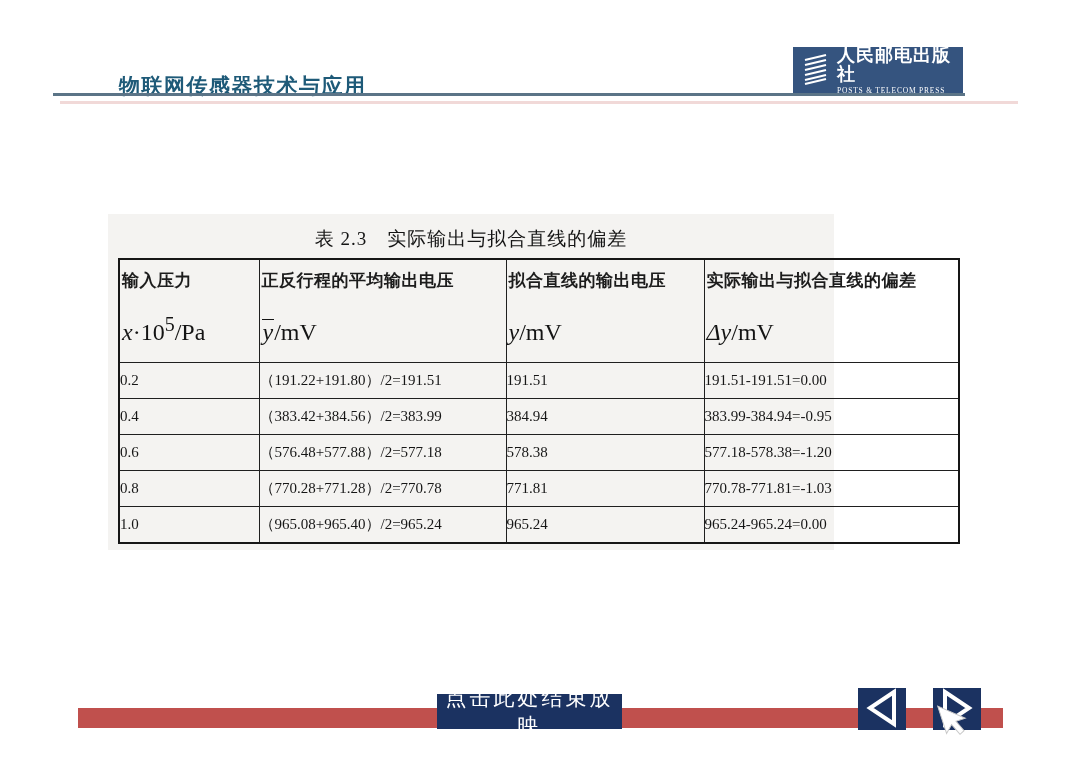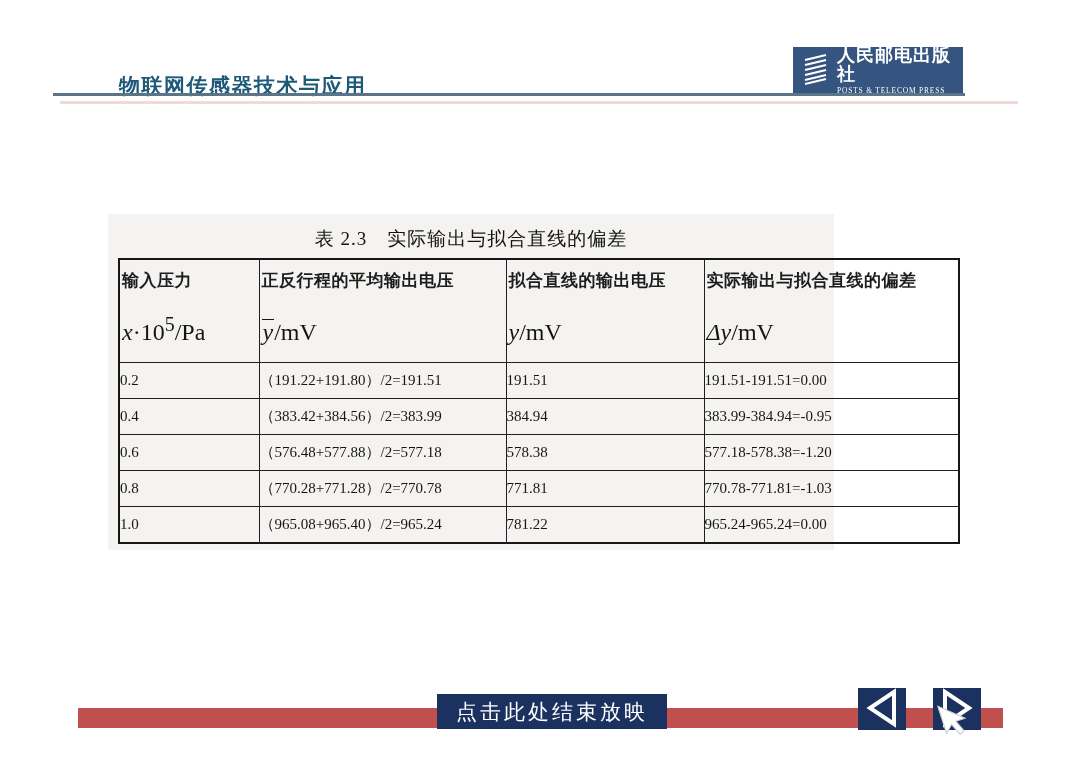--- a/index.html
+++ b/index.html
@@ -53,21 +53,21 @@
   .hdr-title { font-family:"Liberation Sans", sans-serif; font-weight:600; font-size:17px; color:#1c1c1c; letter-spacing:0.5px; }
   .hdr-sym { font-family:Liberation Serif, serif; font-size:24px; color:#141414;margin-top:12px; }
   .hdr-sym i { font-style:italic; }
   .ybar { display:inline-block; border-top:1.6px solid #141414; line-height:1.05; padding:0 1px; font-style:italic; }
   td.cell { height:35px; font-family:"Liberation Serif", serif; font-size:15px; color:#161616; }
   col.c1 { width:140px; } col.c2 { width:247px; } col.c3 { width:198px; } col.c4 { width:255px; }
 
   
   .red-bar { position:absolute; left:78px; top:708px; width:925px; height:20px; background:#c0504d; }
   .end-btn {
-    position:absolute; left:437px; top:694px; width:230px; height:35px;
+    position:absolute; left:437px; top:694px; width:185px; height:35px;
     background:#1b3261; color:#ffffff; display:flex; align-items:center; justify-content:center;
     font-family:"Liberation Serif", serif; font-size:21px; letter-spacing:3px; cursor:pointer;
     border:none;
   }
   .nav-btn {
     position:absolute; top:688px; width:48px; height:42px; background:#1b3261;
     display:flex; align-items:center; justify-content:center; cursor:pointer; border:none; padding:0;
   }
   .nav-prev { left:858px; }
   .nav-next { left:933px; }
@@ -161,21 +161,21 @@
         </tr>
         <tr>
           <td class="cell">0.8</td>
           <td class="cell">（770.28+771.28）/2=770.78</td>
           <td class="cell">771.81</td>
           <td class="cell">770.78-771.81=-1.03</td>
         </tr>
         <tr>
           <td class="cell">1.0</td>
           <td class="cell">（965.08+965.40）/2=965.24</td>
-          <td class="cell">781.22</td>
+          <td class="cell">965.24</td>
           <td class="cell">965.24-965.24=0.00</td>
         </tr>
       </tbody>
     </table>
   </div>
 
   <div class="red-bar"></div>
 
   <button class="end-btn">点击此处结束放映</button>
 

